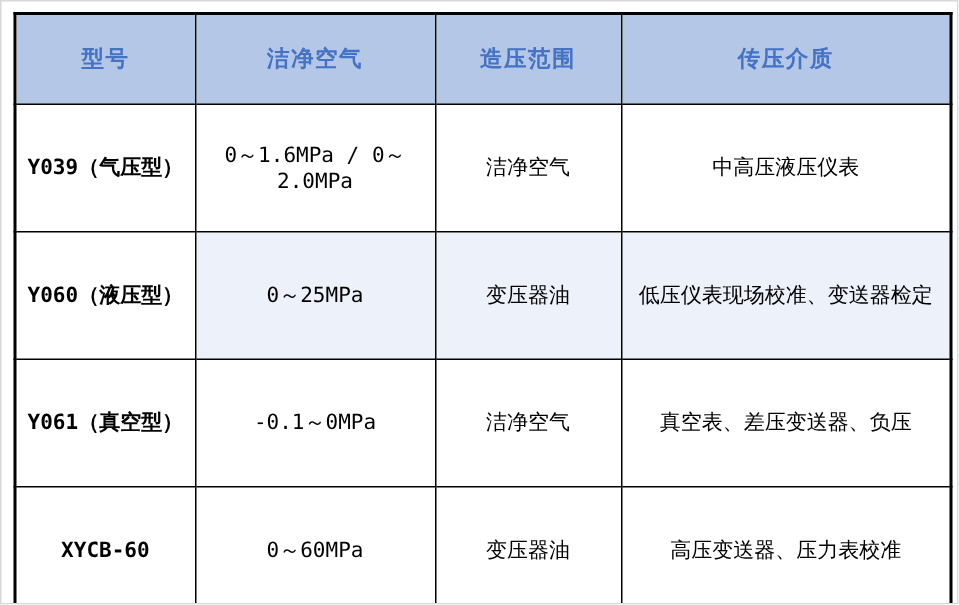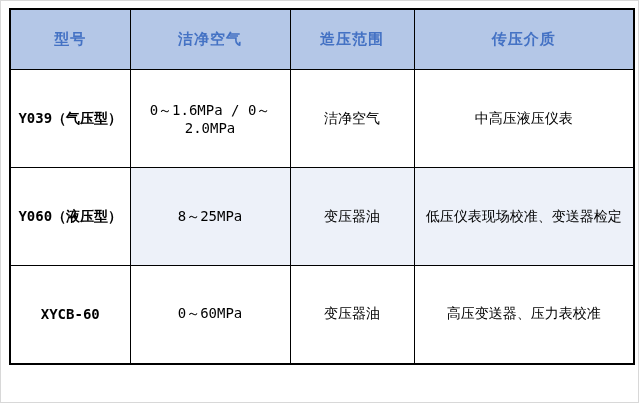--- a/index.html
+++ b/index.html
@@ -37,21 +37,21 @@
     background: #b4c7e7;
   }
   tr.header-row th {
     color: #4472c4;
     font-weight: bold;
     font-size: 15px;
     font-family: "Liberation Sans", sans-serif;
     letter-spacing: 1px;
   }
   tr.data-row {
-    height: 98px;
+    height: 85px;
     margin-top: 20px;
   }
   tr.data-row td {
     color: #000000;
     font-size: 14px;
     font-family: "DejaVu Sans Mono", monospace;
     background: #ffffff;
   }
   td.model-cell {
     font-weight: bold;
@@ -86,23 +86,29 @@
     </thead>
     <tbody>
       <tr class="data-row">
         <td class="model-cell">Y039（气压型）</td>
         <td>0～1.6MPa / 0～2.0MPa</td>
         <td>洁净空气</td>
         <td>中高压液压仪表</td>
       </tr>
       <tr class="data-row">
         <td class="model-cell">Y060（液压型）</td>
-        <td class="tinted">8～25MPa</td>
+        <td class="tinted">0～25MPa</td>
         <td class="tinted">变压器油</td>
         <td class="tinted">低压仪表现场校准、变送器检定</td>
+      </tr>
+      <tr class="data-row">
+        <td class="model-cell">Y061（真空型）</td>
+        <td>-0.1～0MPa</td>
+        <td>洁净空气</td>
+        <td>真空表、差压变送器、负压</td>
       </tr>
       <tr class="data-row">
         <td class="model-cell">XYCB-60</td>
         <td>0～60MPa</td>
         <td>变压器油</td>
         <td>高压变送器、压力表校准</td>
       </tr>
     </tbody>
   </table>
 </div>

